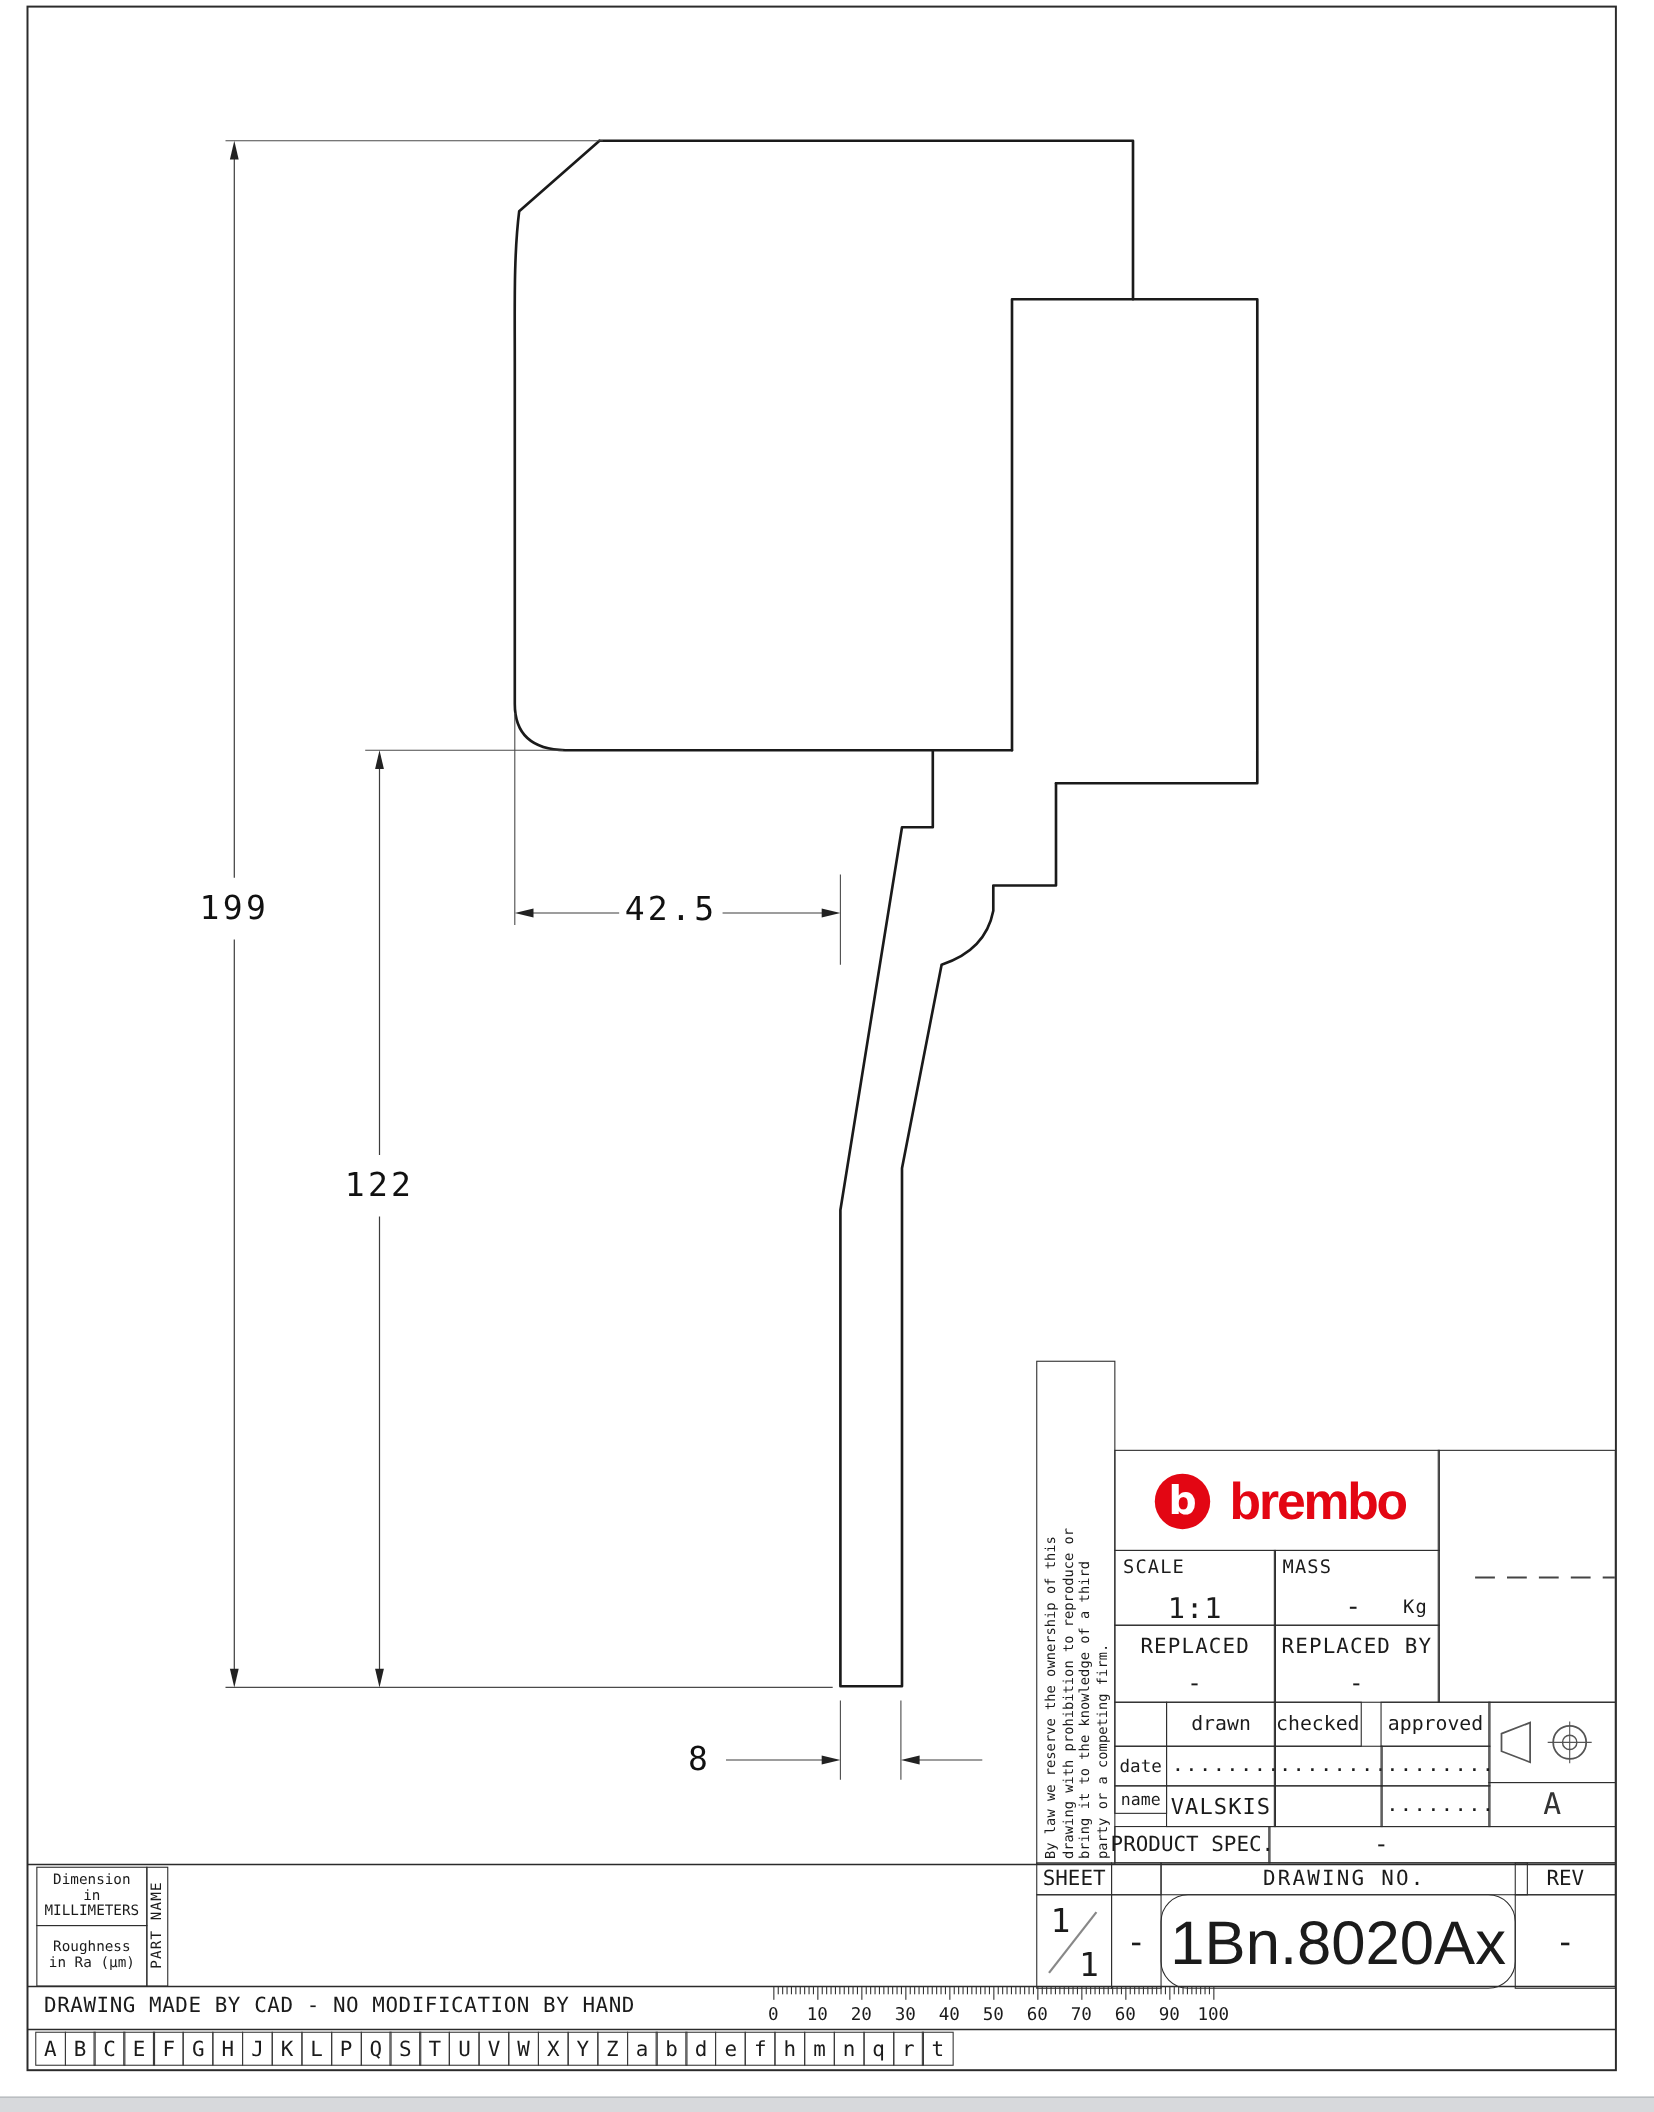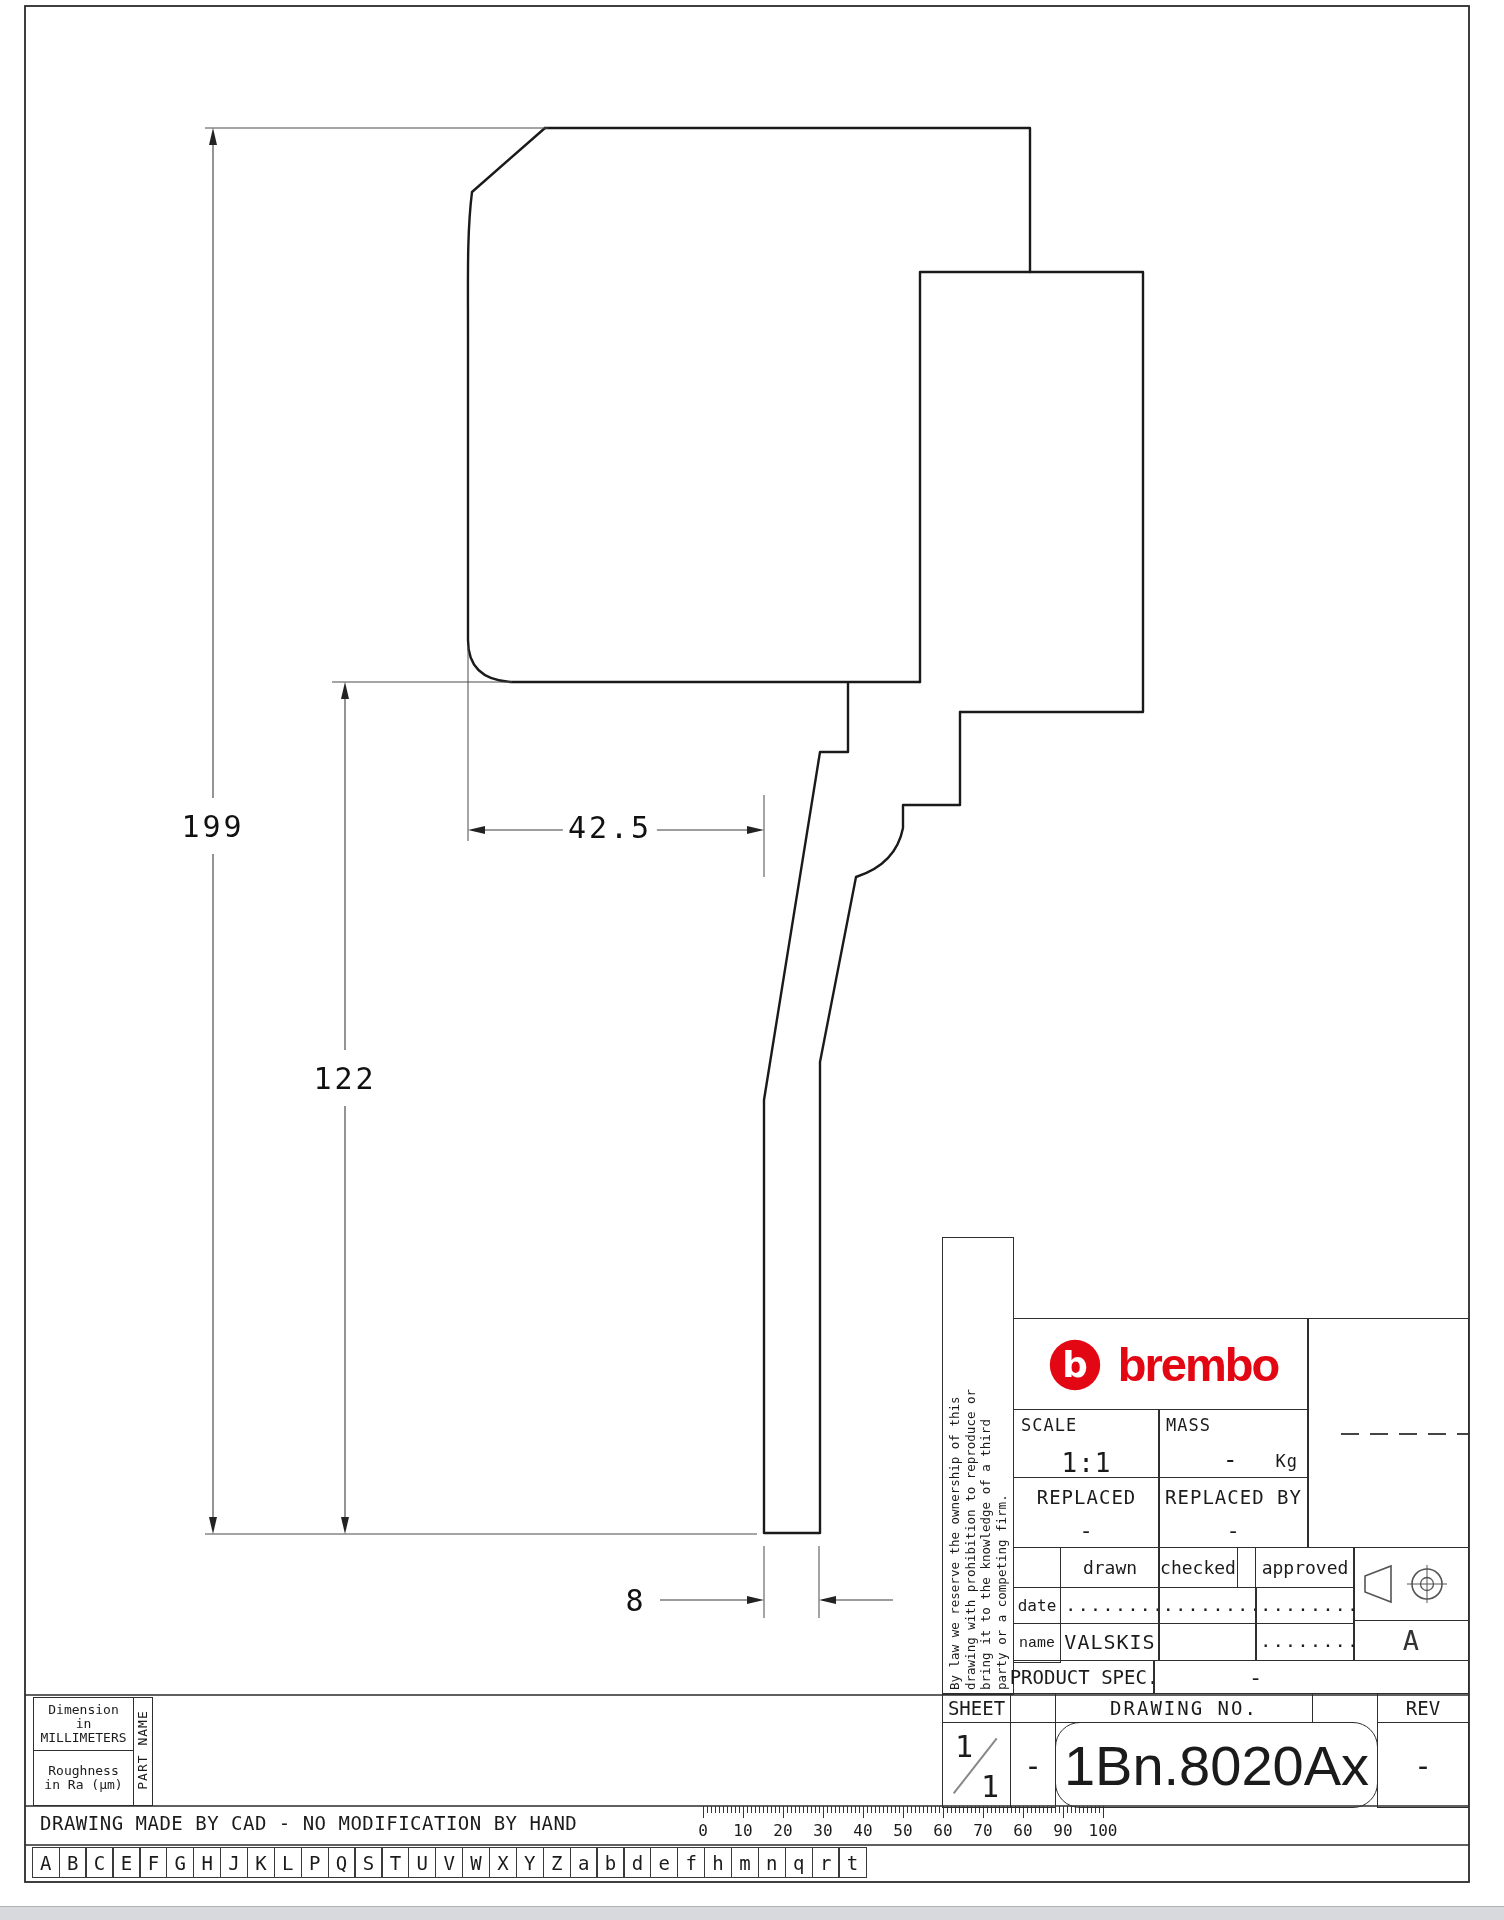--- a/index.html
+++ b/index.html
@@ -139,33 +139,33 @@
       <line x1="66" y1="3" x2="66" y2="41" stroke="#555" stroke-width="1"></line>
     </svg>
   </div>
   <div class="cell ctr" style="left:1353px;top:1620px;width:116px;height:41px;font-size:27px;color:#333;">A</div>
 
   <div class="cell ctr" style="left:1013px;top:1587px;width:48px;height:37px;font-size:16px;">date</div>
   <div class="cell ctr dots" style="left:1060px;top:1587px;width:100px;height:37px;">.........</div>
   <div class="cell ctr dots" style="left:1158px;top:1587px;width:99px;height:37px;">.........</div>
   <div class="cell ctr dots" style="left:1255px;top:1587px;width:100px;height:37px;">.........</div>
 
-  <div class="cell ctr" style="left:1013px;top:1623px;width:48px;height:40px;font-size:15px;font-family:Liberation Mono, monospace;">name</div>
+  <div class="cell ctr" style="left:1013px;top:1623px;width:48px;height:26px;font-size:15px;">name</div>
   <div class="cell ctr" style="left:1060px;top:1623px;width:100px;height:38px;font-size:20px;letter-spacing:1px;">VALSKIS</div>
   <div class="cell" style="left:1158px;top:1623px;width:99px;height:38px;"></div>
   <div class="cell ctr dots" style="left:1255px;top:1623px;width:100px;height:38px;">.........</div>
 
   <div class="cell ctr" style="left:1013px;top:1660px;width:142px;height:34px;font-size:19px;white-space:nowrap;">PRODUCT SPEC.</div>
   <div class="cell" style="left:1153px;top:1660px;width:316px;height:34px;">
     <span class="lbl" style="left:95px;top:4px;font-size:22px;">-</span>
   </div>
 
   <div class="cell ctr" style="left:942px;top:1693px;width:69px;height:30px;font-size:19px;">SHEET</div>
   <div class="cell" style="left:1010px;top:1693px;width:46px;height:30px;"></div>
-  <div class="cell ctr" style="left:1055px;top:1693px;width:258px;height:30px;font-size:19px;letter-spacing:2px;">DRAWING NO.</div>
+  <div class="cell ctr" style="left:1055px;top:1693px;width:334px;height:30px;font-size:19px;letter-spacing:2px;">DRAWING NO.</div>
   <div class="cell ctr" style="left:1377px;top:1693px;width:92px;height:30px;font-size:19px;">REV</div>
 
   <div class="cell" style="left:942px;top:1722px;width:69px;height:86px;">
     <span class="lbl" style="left:12px;top:6px;font-size:30px;">1</span>
     <div style="position:absolute;left:-3px;top:42px;width:70px;height:1.5px;background:#888;transform:rotate(-52deg);"></div>
     <span class="lbl" style="left:38px;top:46px;font-size:30px;">1</span>
   </div>
   <div class="cell ctr" style="left:1010px;top:1722px;width:46px;height:86px;font-size:30px;">-</div>
   <div class="cell ctr dno" style="left:1055px;top:1722px;width:323px;height:86px;font-size:56px;">1Bn.8020Ax</div>
   <div class="cell ctr" style="left:1377px;top:1722px;width:92px;height:86px;font-size:30px;">-</div>

